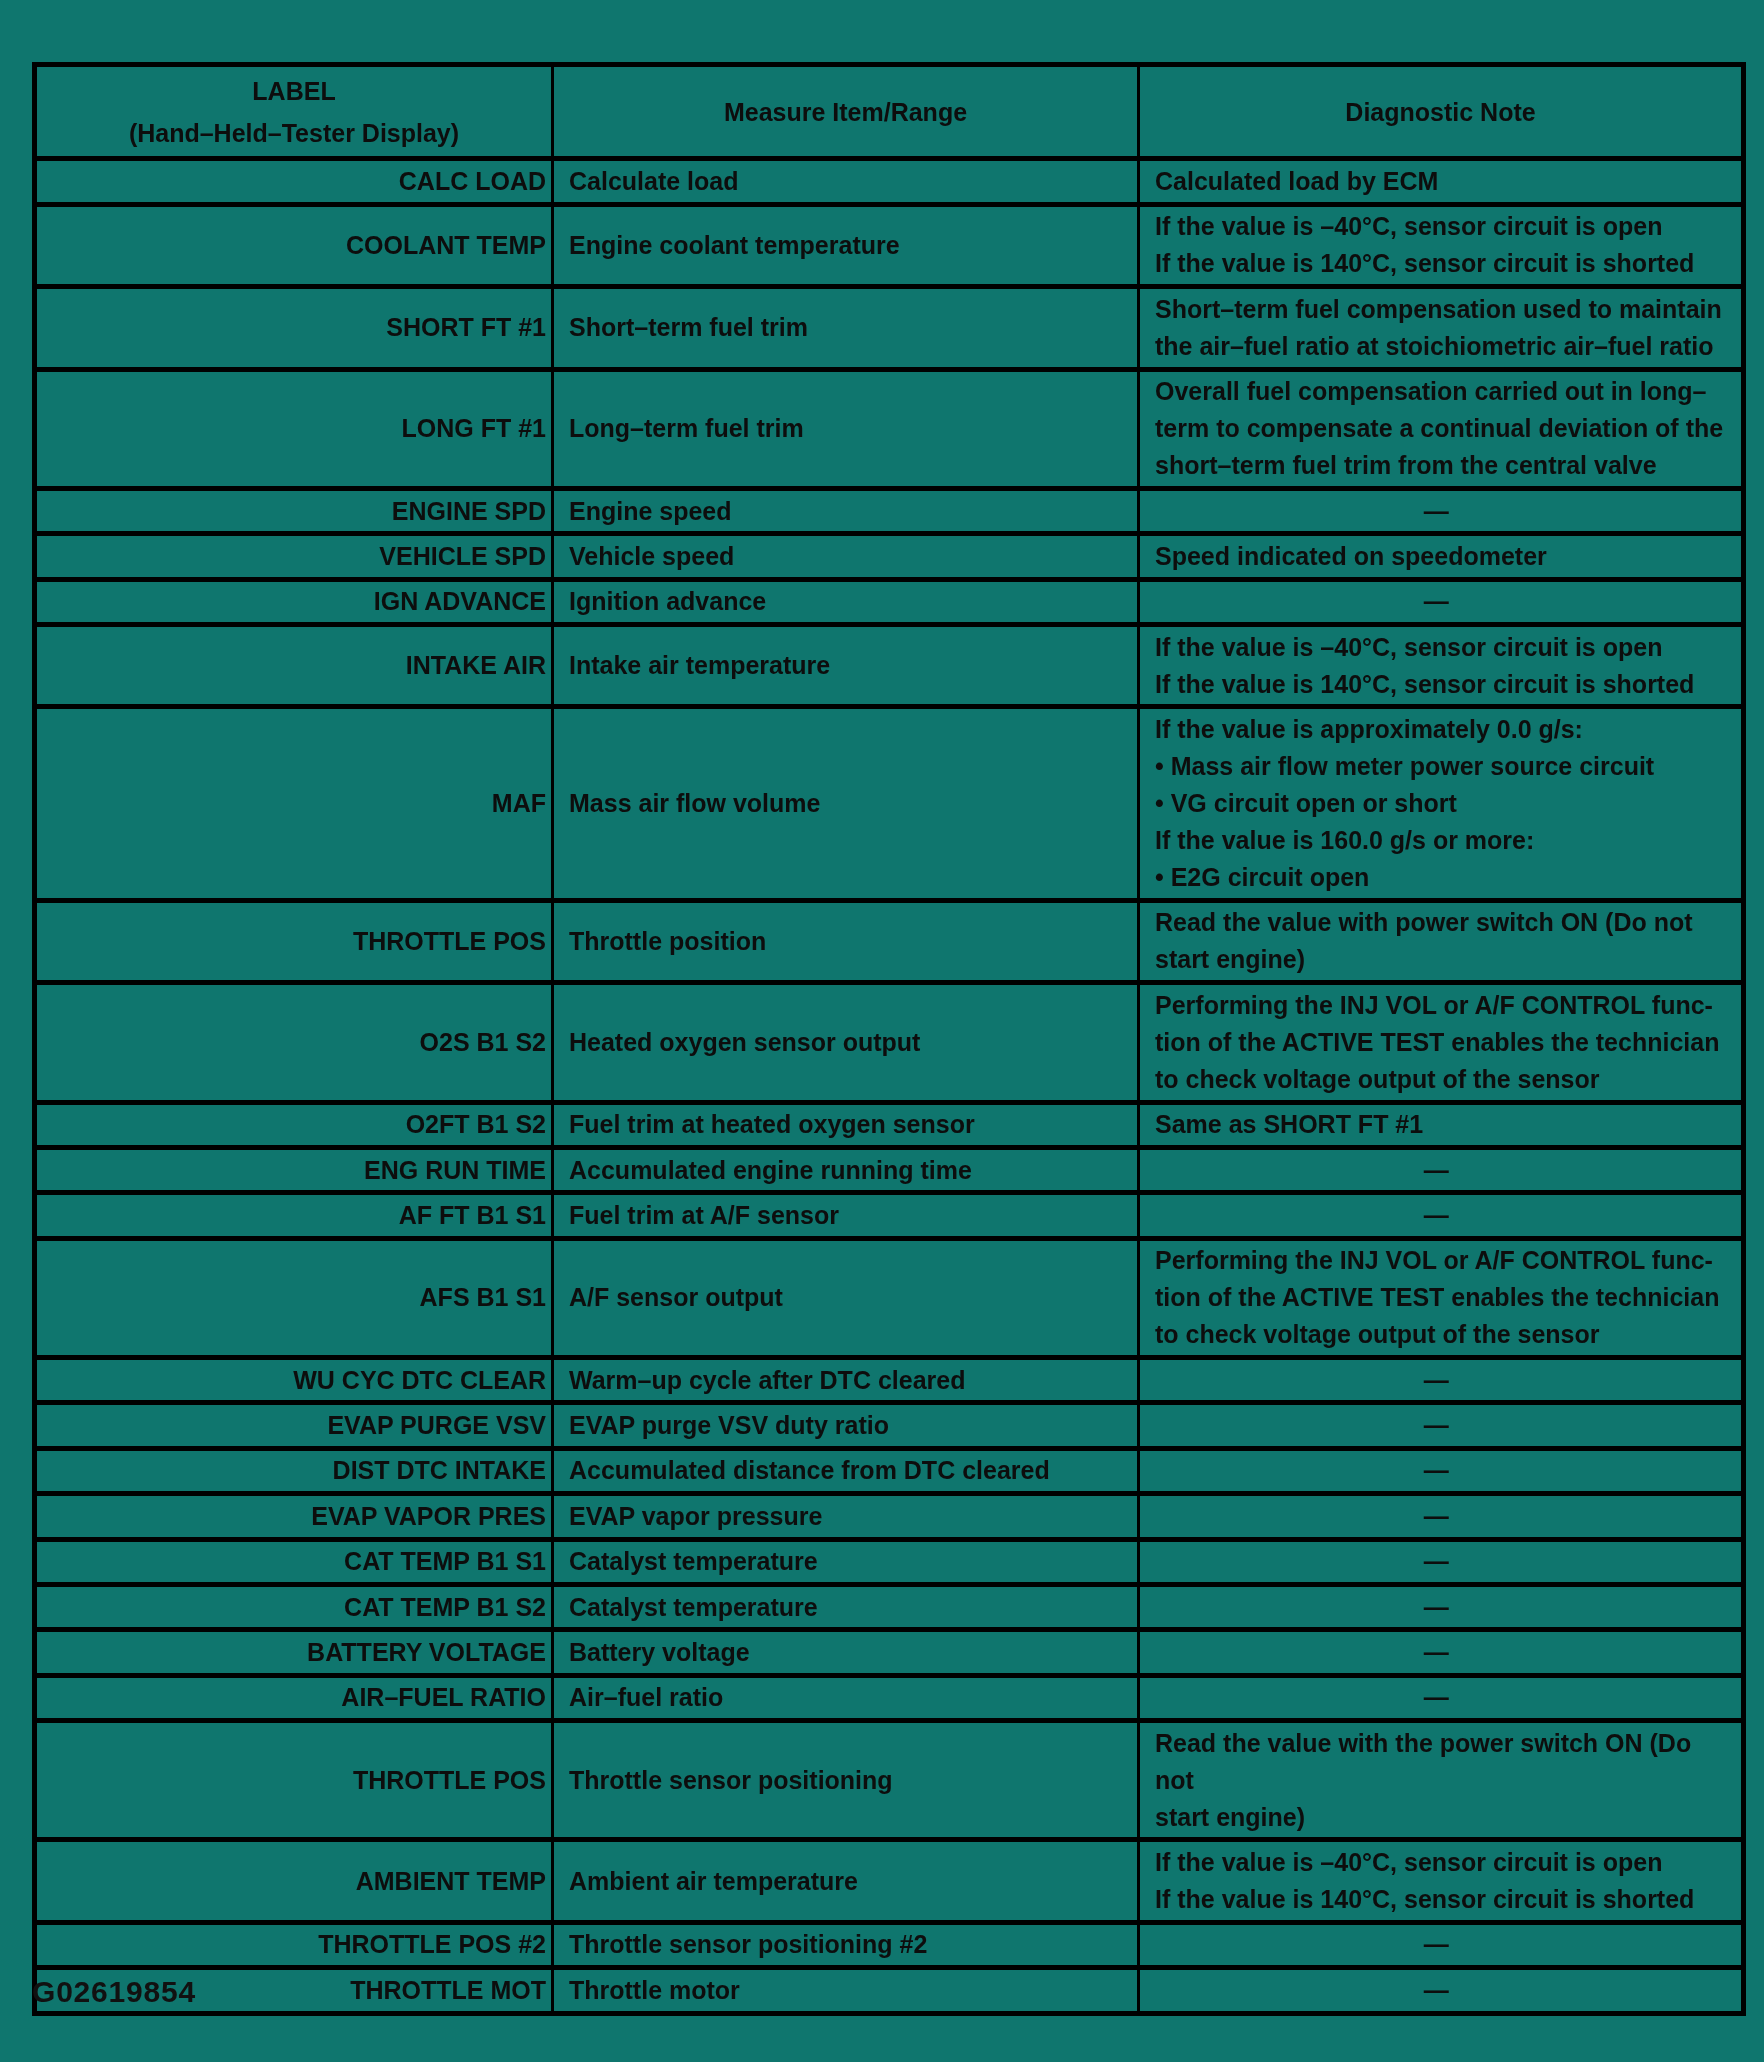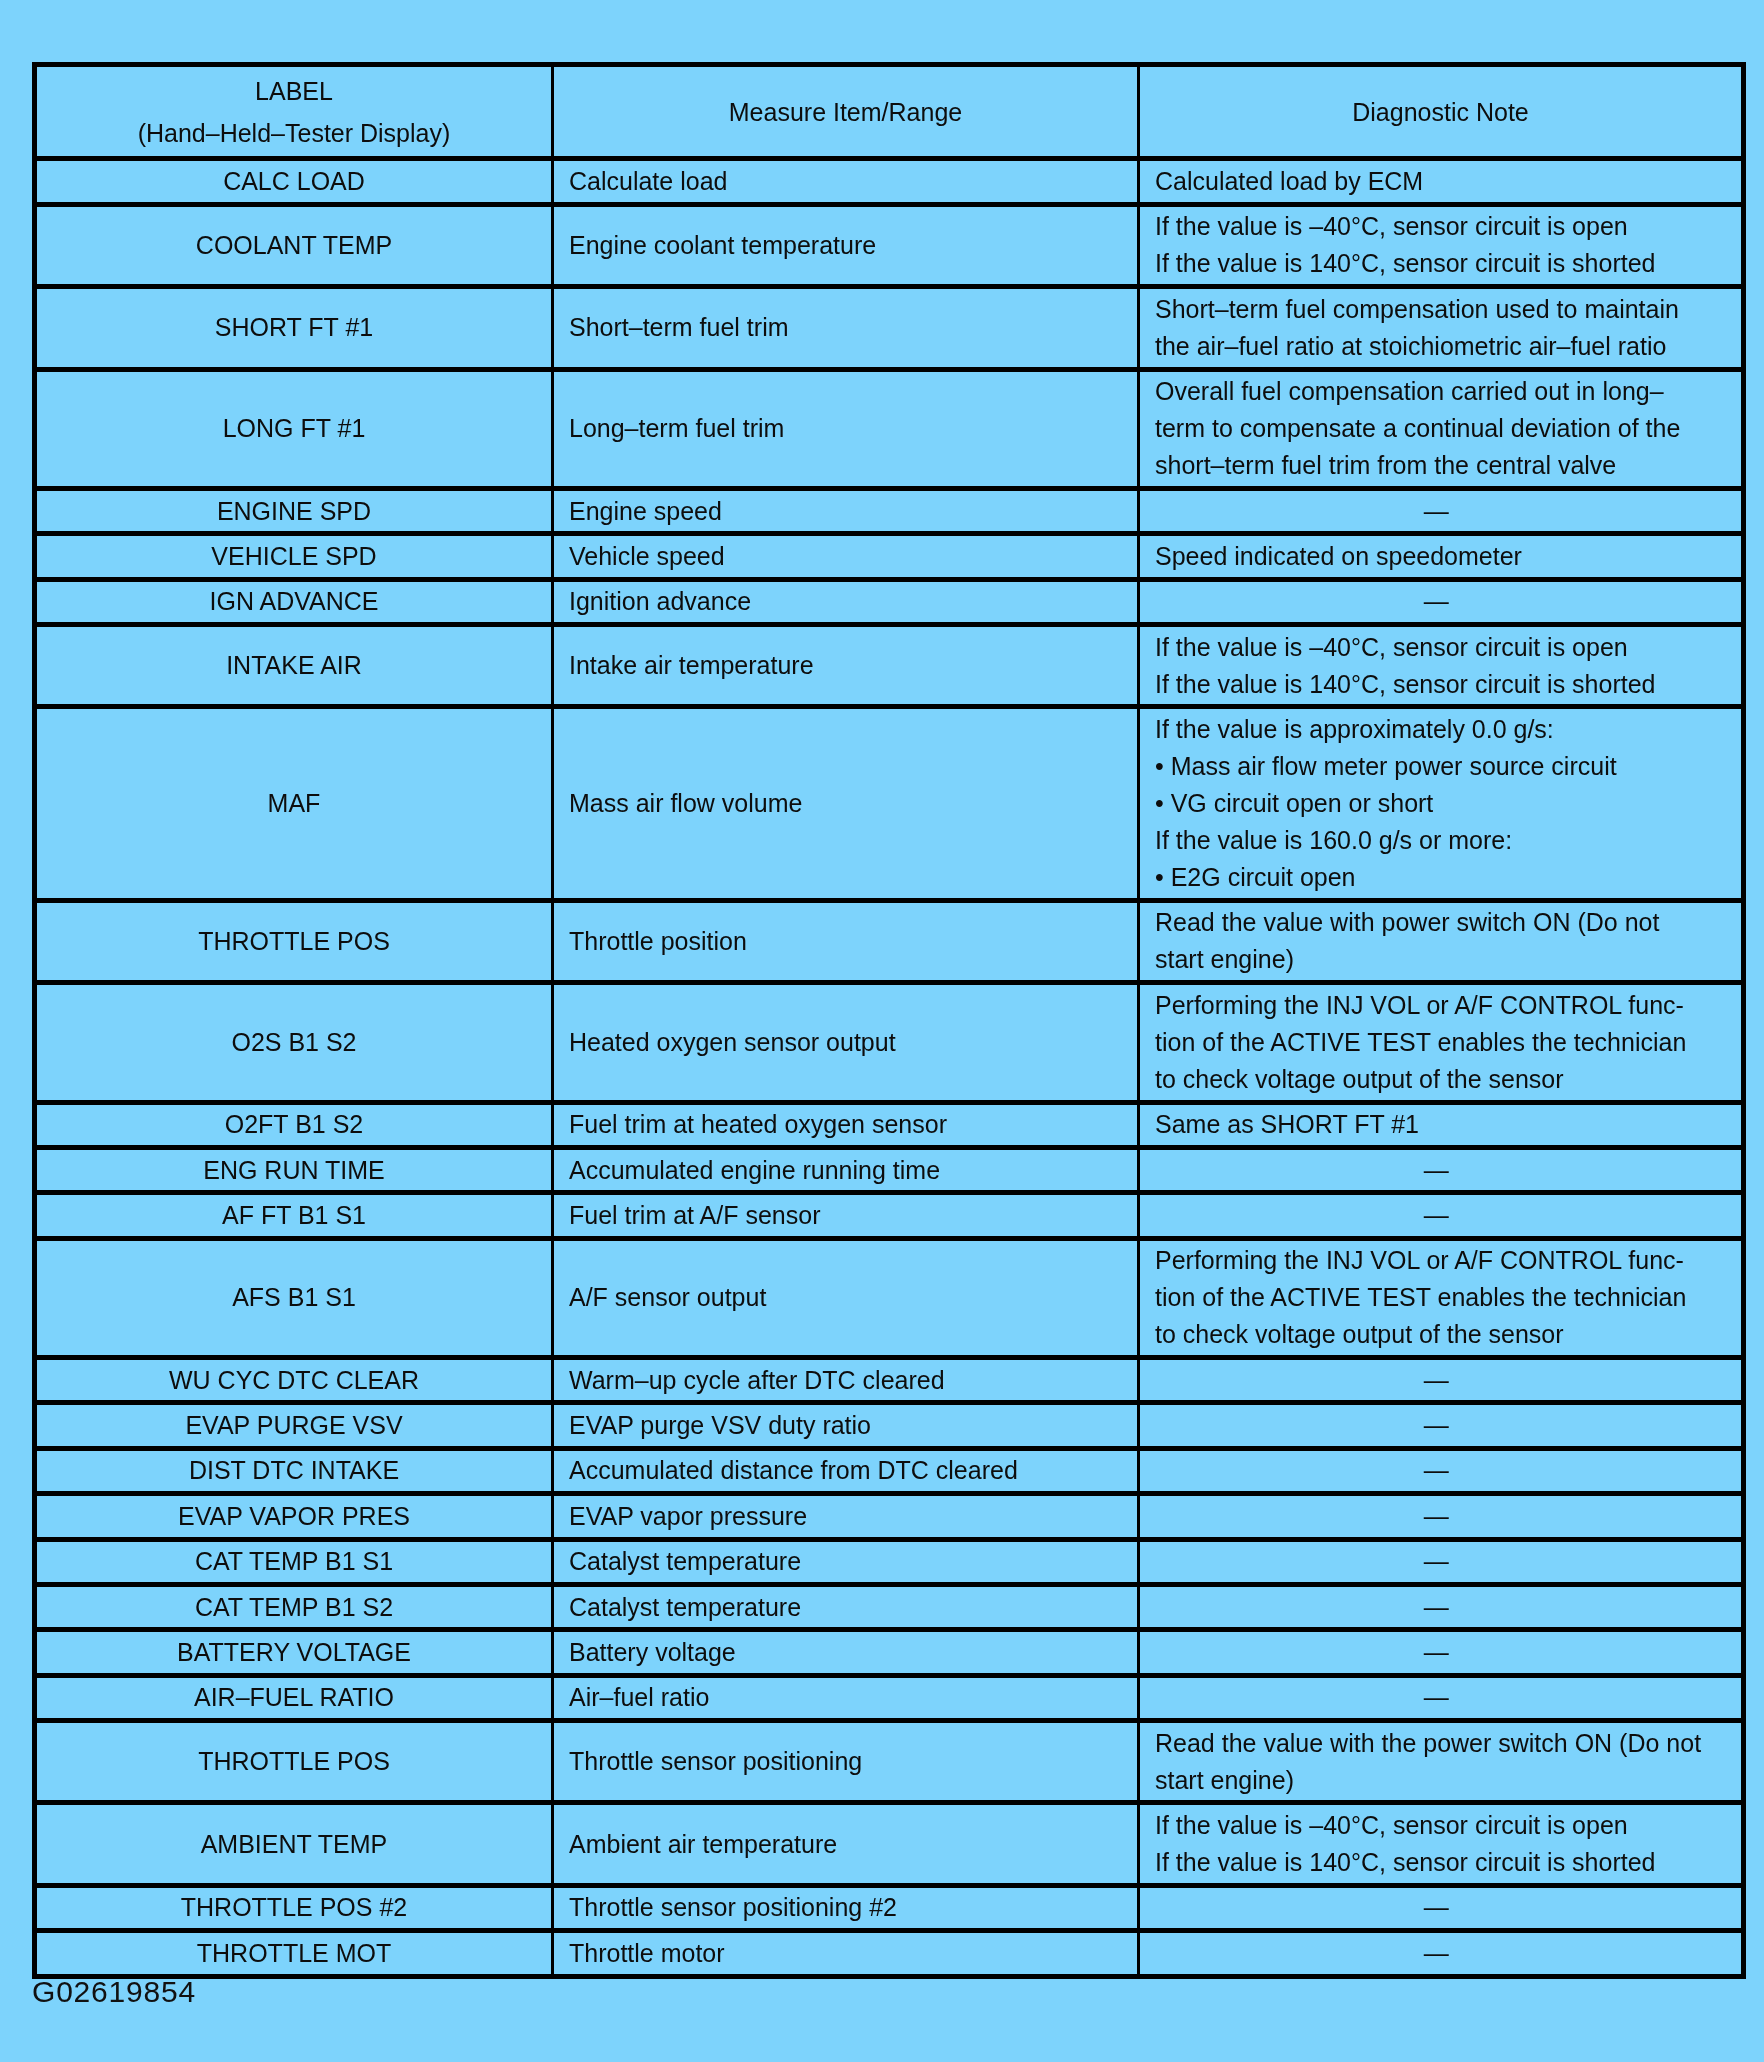--- a/index.html
+++ b/index.html
@@ -4,24 +4,25 @@
 <style>
   html, body {
     margin: 0;
     padding: 0;
     background: #ffffff;
   }
   .page {
     position: relative;
     width: 1764px;
     height: 2063px;
-    background: #7dd3fc;
+    background: #0f766e;
     font-family: "Liberation Sans", sans-serif;
     color: #0d0d0d;
     overflow: hidden;
+    font-weight: bold;
   }
   table.spec {
     position: absolute;
     left: 32px;
     top: 62px;
     width: 1708px;
     border-collapse: collapse;
     table-layout: fixed;
     border: 5px solid #000;
   }
@@ -35,21 +36,21 @@
     padding: 1.7px 0;
     overflow: hidden;
   }
   tr.hdr td {
     height: 86px;
     text-align: center;
     white-space: pre-line;
     line-height: 42px;
   }
   td.c1 {
-    text-align: center;
+    text-align: right;
     padding-left: 5px;
     padding-right: 5px;
   }
   td.c2 {
     padding-left: 15px;
     padding-right: 8.3px;
   }
   td.c3 {
     padding-left: 15px;
     padding-right: 8.3px;

